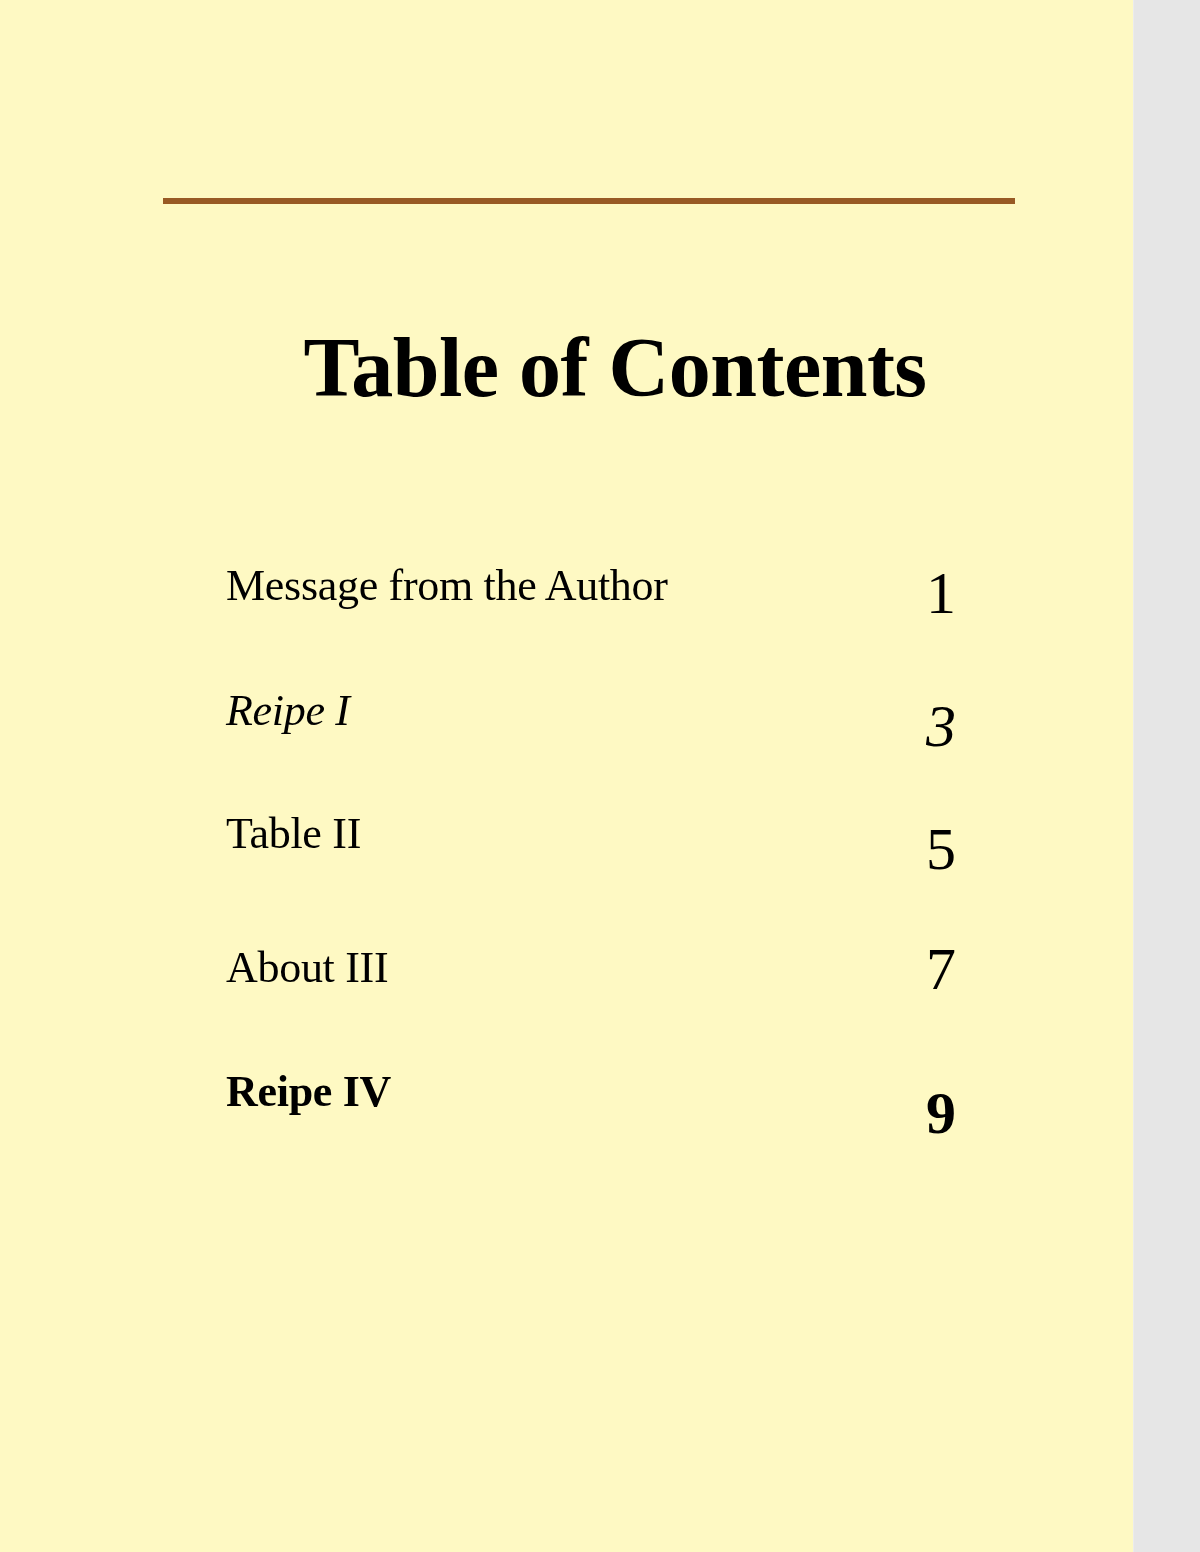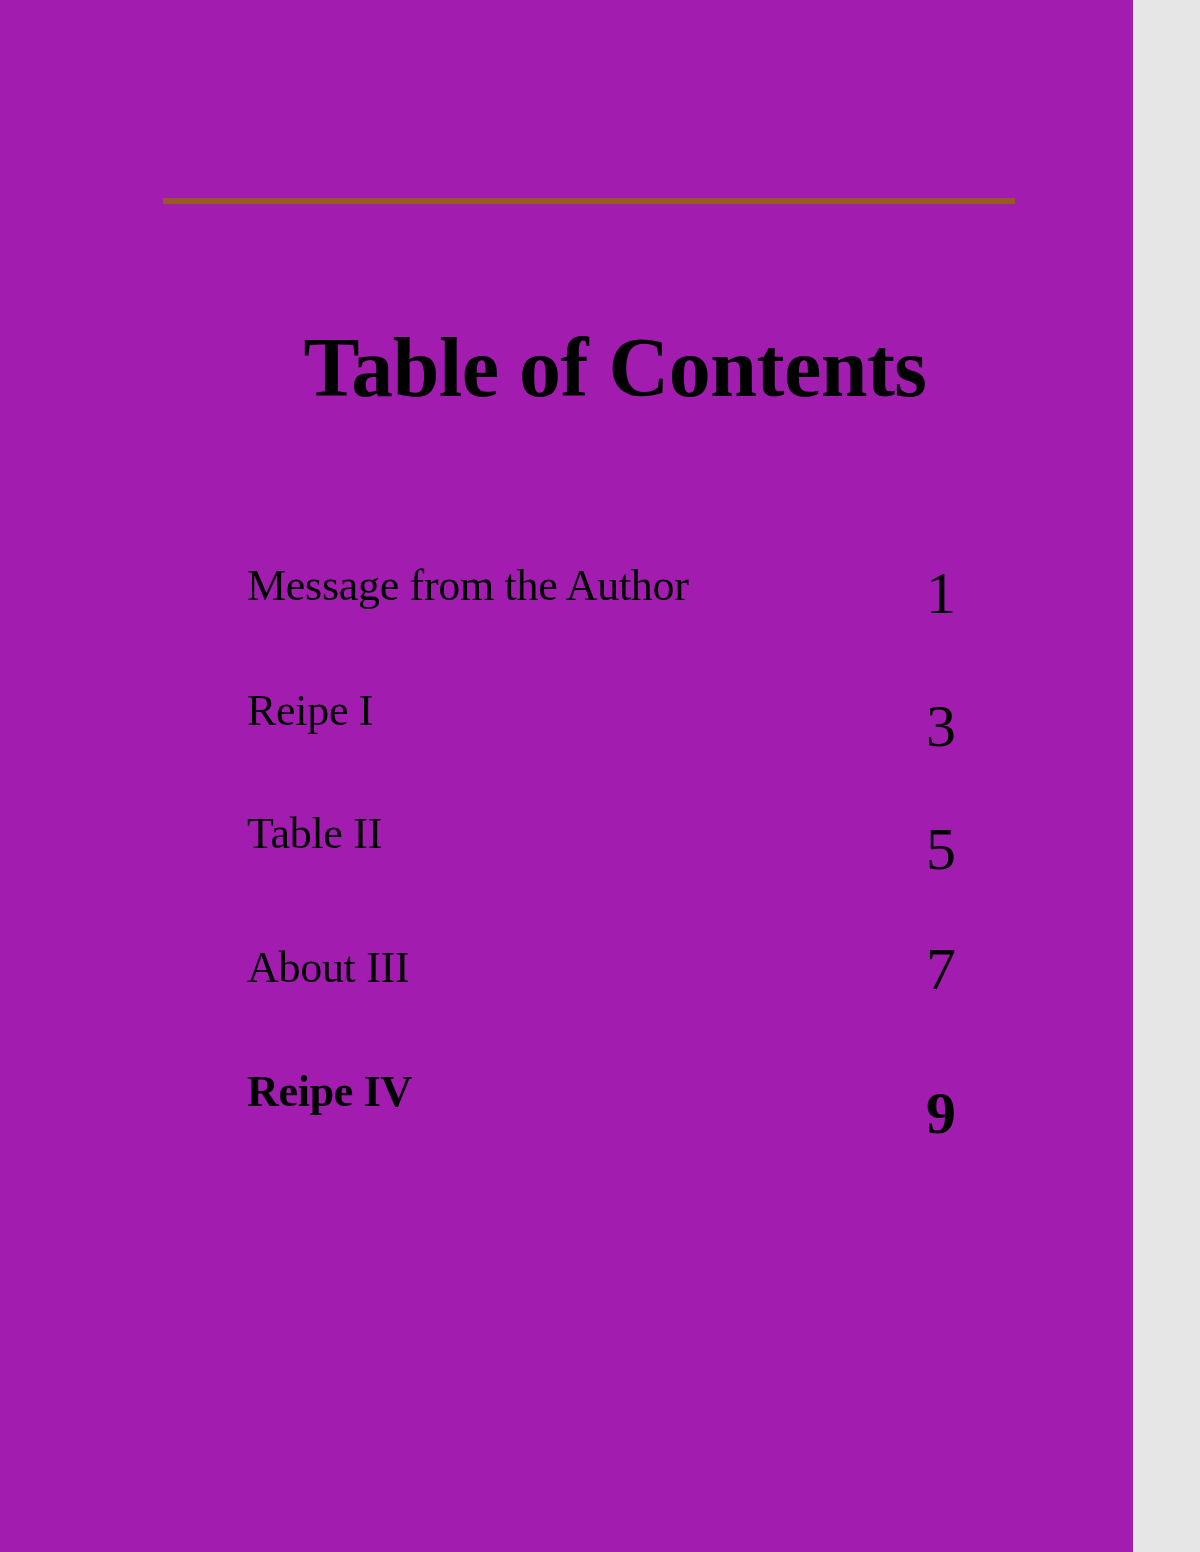--- a/index.html
+++ b/index.html
@@ -14,21 +14,21 @@
       overflow: hidden;
       font-family: "Liberation Serif", "DejaVu Serif", serif;
       color: #000000;
     }
     .page {
       position: absolute;
       left: 0;
       top: 0;
       width: 1133px;
       height: 1552px;
-      background: #a21caf;
+      background: #fef9c3;
     }
     .side-panel {
       position: absolute;
       left: 1133px;
       top: 0;
       width: 67px;
       height: 1552px;
       background: #e6e6e6;
       border-left: 1px solid #ececec;
     }
@@ -59,21 +59,20 @@
       height: 60px;
     }
     .toc-label {
       position: absolute;
       left: 0;
       top: 0;
       font-size: 44px;
       line-height: 56px;
       white-space: nowrap;
       letter-spacing: -0.3px;
-      margin-left: 21px;
     }
     .toc-page {
       position: absolute;
       left: 680px;
       width: 70px;
       text-align: center;
       font-size: 60px;
       line-height: 70px;
     }
   </style>
@@ -83,21 +82,21 @@
 <div class="page">
   <div class="rule"></div>
 
   <h1 class="title">Table of Contents</h1>
 
   <div class="toc-entry" style="top:558px;">
     <span class="toc-label">Message from the Author</span>
     <span class="toc-page" style="top:0px;">1</span>
   </div>
 
-  <div class="toc-entry" style="top:683px;">
+  <div class="toc-entry" style="top:683px;font-style:italic;">
     <span class="toc-label">Reipe I</span>
     <span class="toc-page" style="top:8px;">3</span>
   </div>
 
   <div class="toc-entry" style="top:806px;">
     <span class="toc-label">Table II</span>
     <span class="toc-page" style="top:8px;">5</span>
   </div>
 
   <div class="toc-entry" style="top:940px;">

